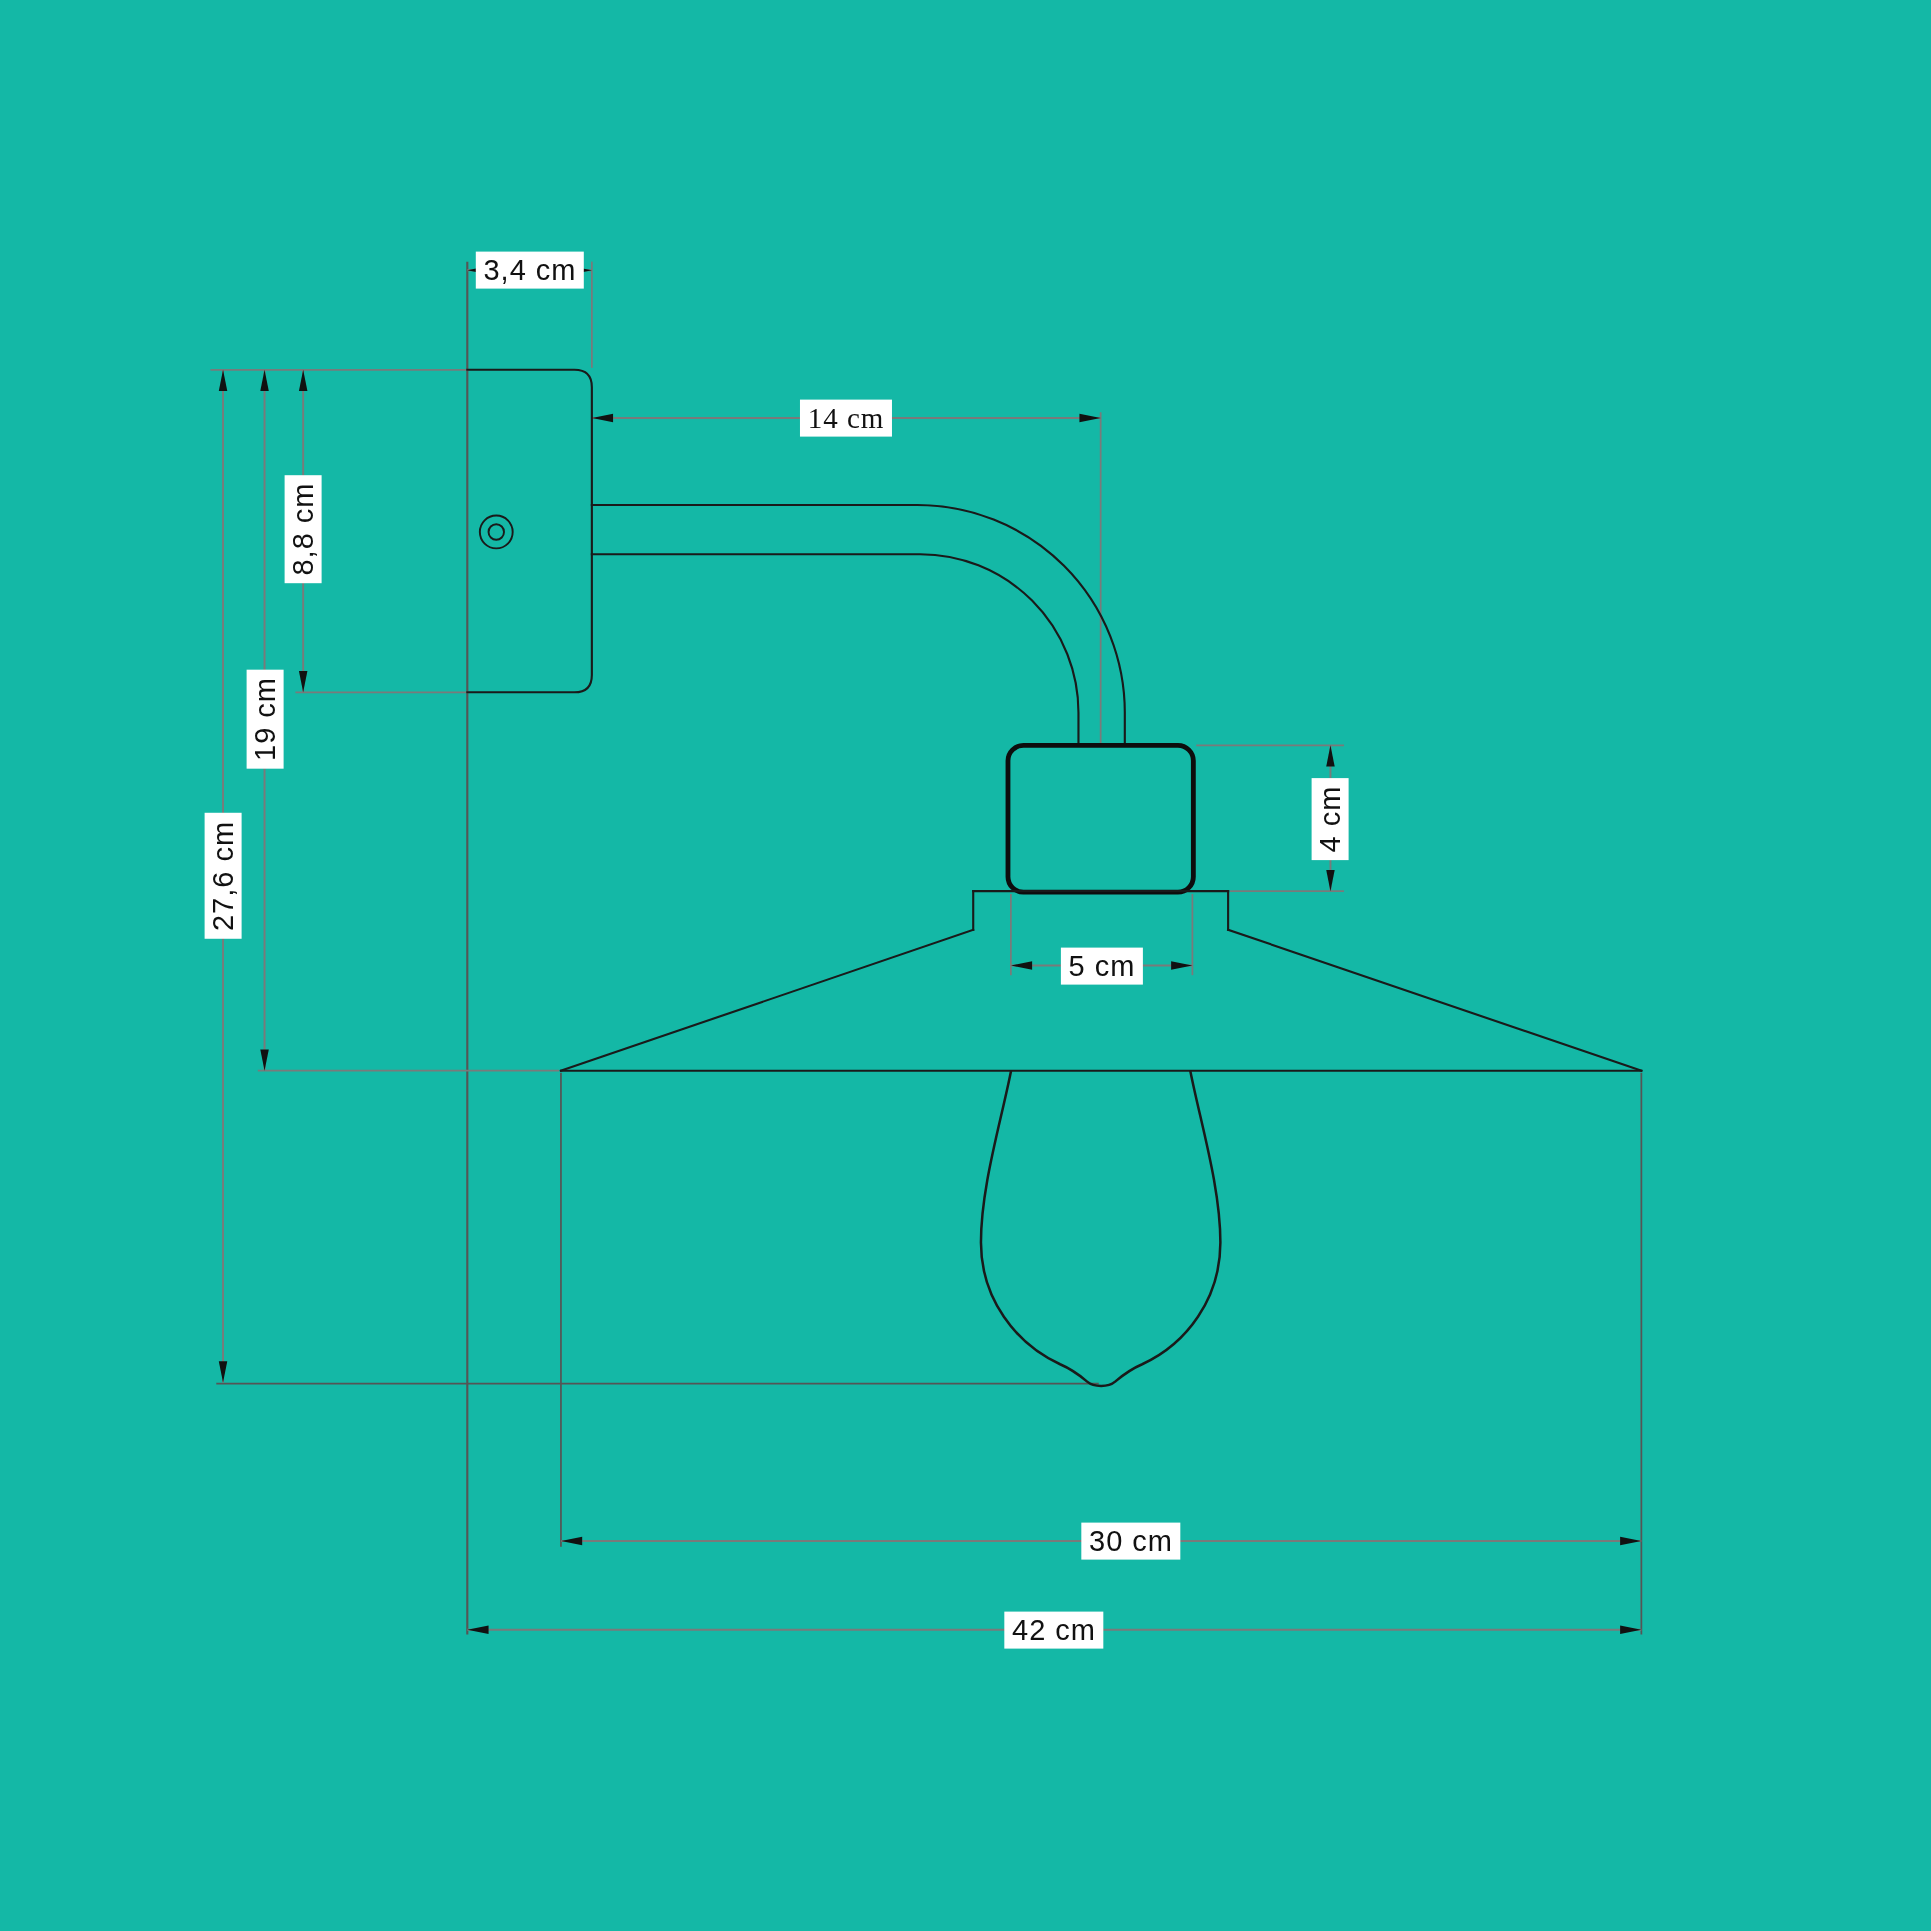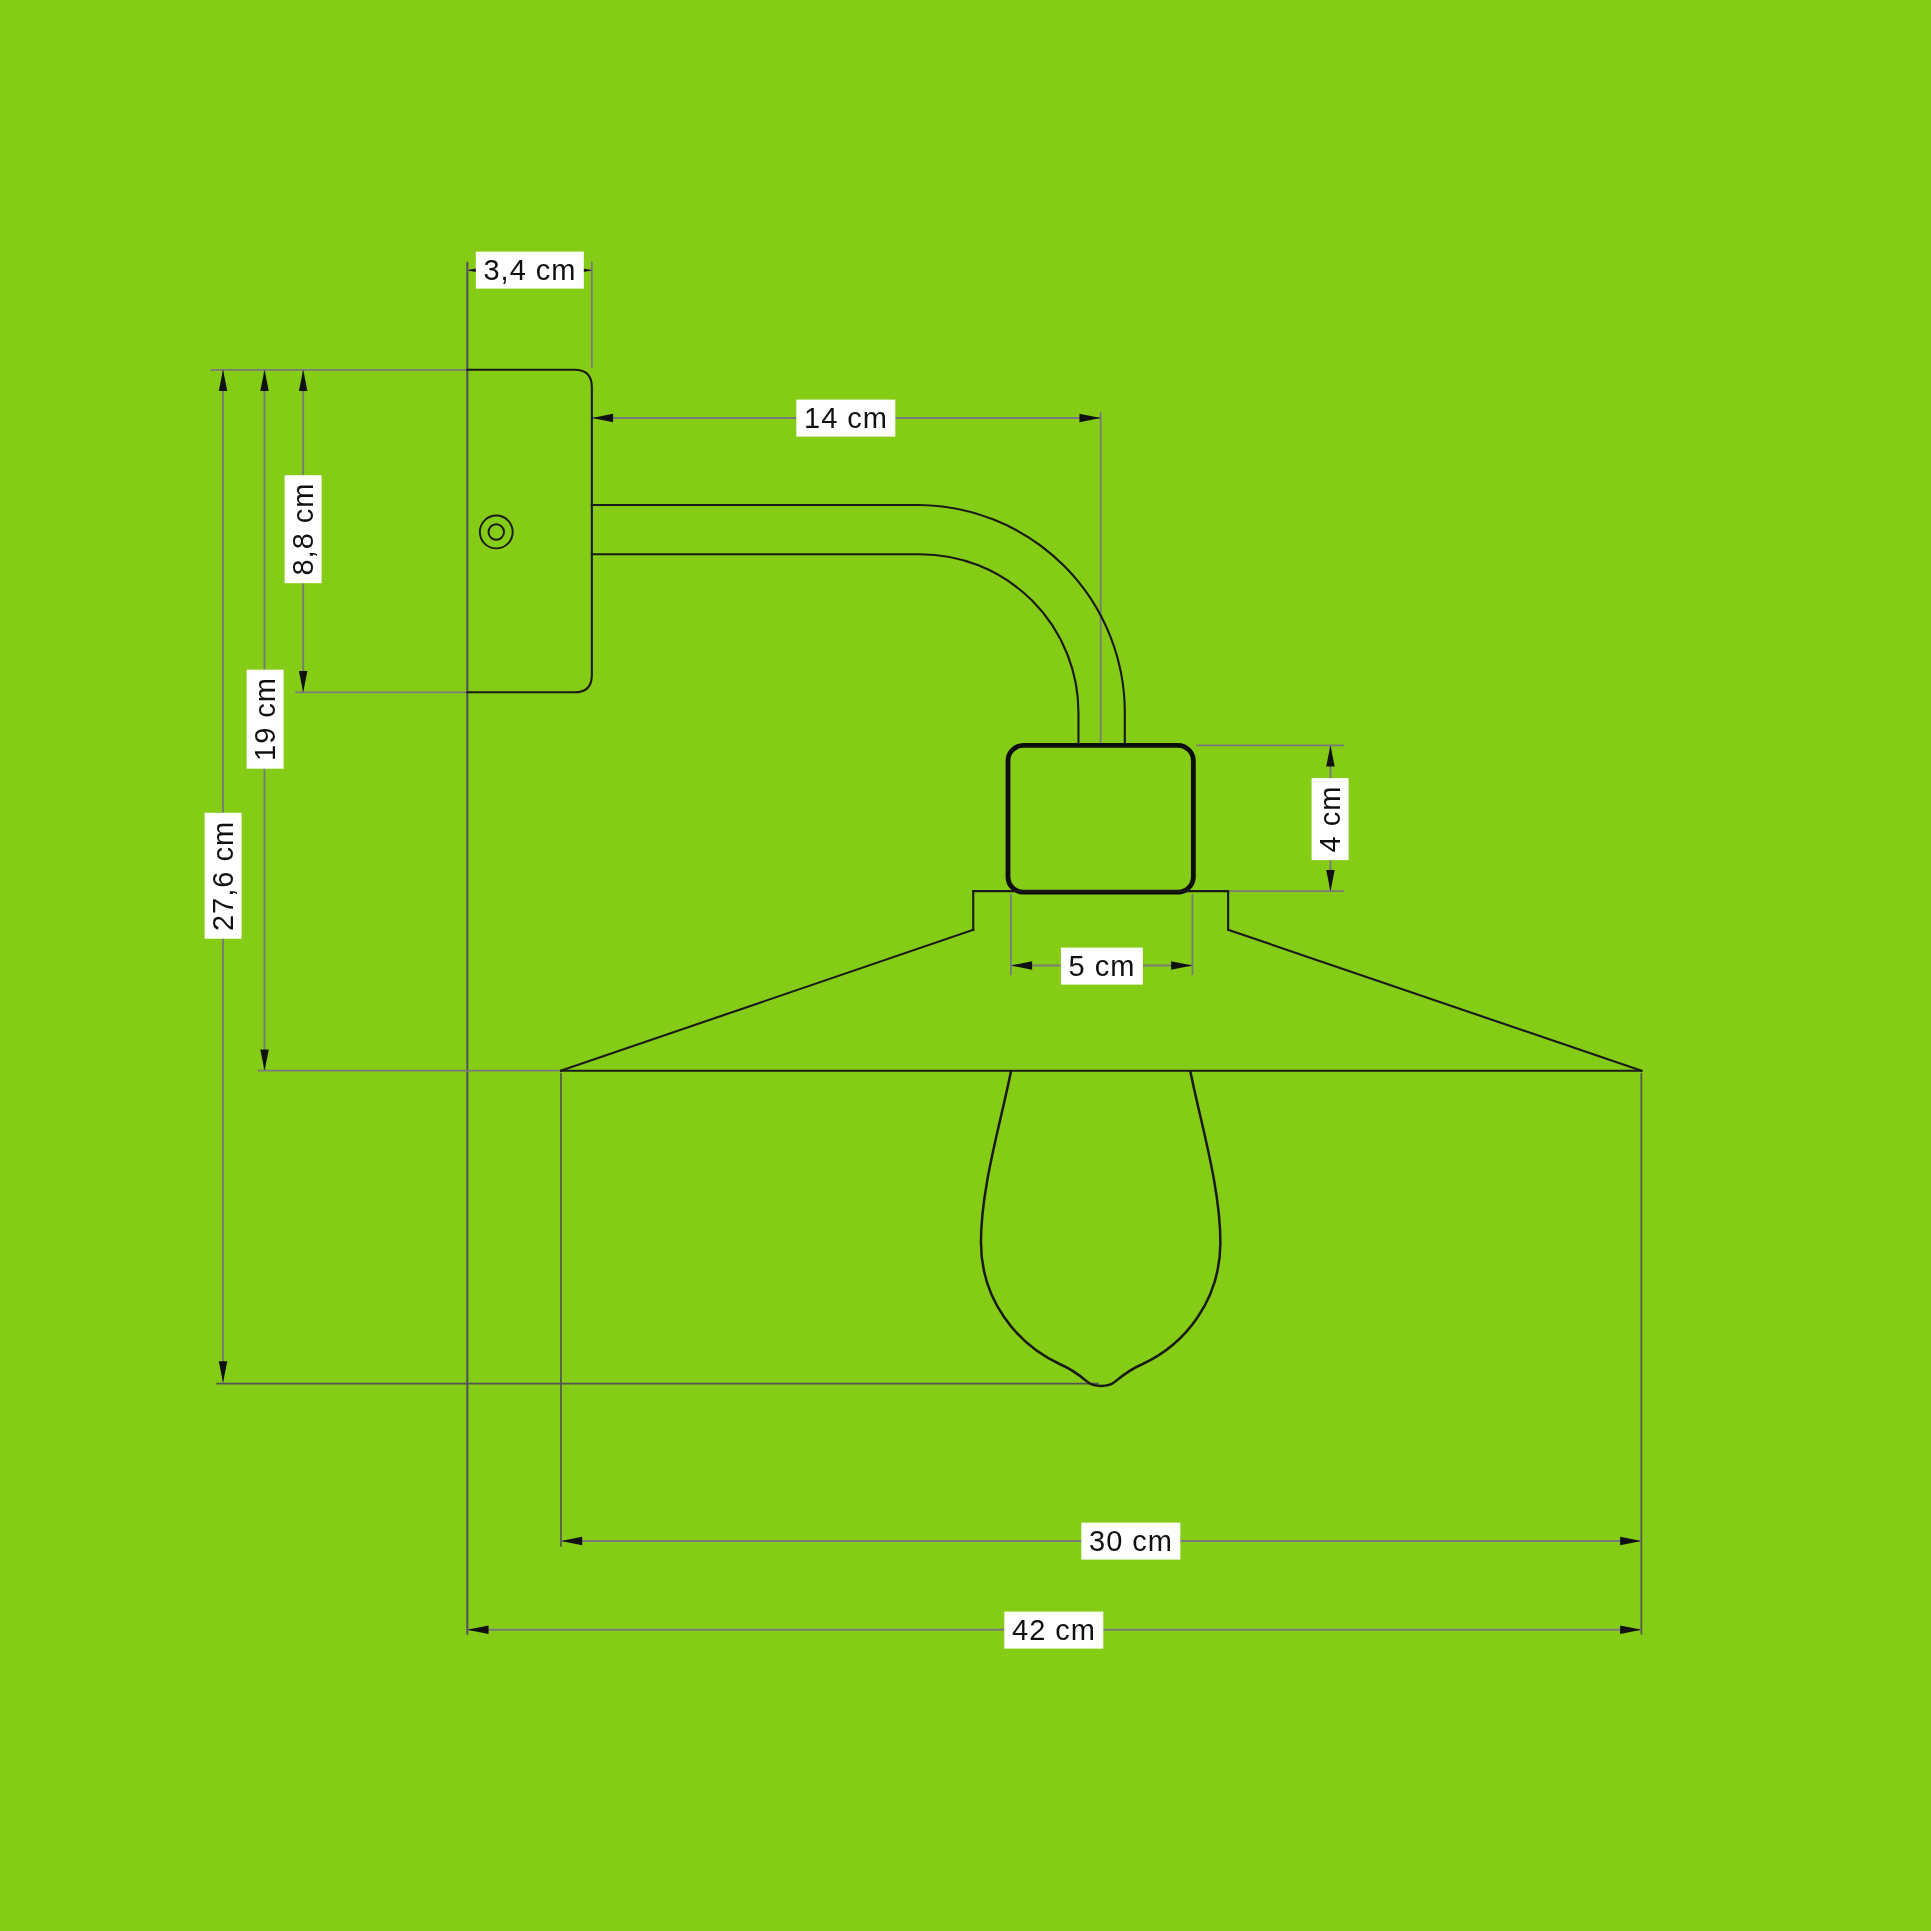--- a/index.html
+++ b/index.html
@@ -4,21 +4,21 @@
 <style>
   html, body {
     margin: 0;
     padding: 0;
     background: #ffffff;
   }
   #canvas {
     position: relative;
     width: 1931px;
     height: 1931px;
-    background: #84cc16;
+    background: #14b8a6;
     font-family: "Liberation Sans", "DejaVu Sans", sans-serif;
     overflow: hidden;
   }
   #drawing-svg {
     position: absolute;
     left: 0;
     top: 0;
   }
   .dim-label {
     position: absolute;
@@ -113,21 +113,21 @@
                C 1112 1419 1120 1426 1126 1431
                C 1133 1437 1148 1437 1155 1431
                C 1161 1426 1169 1419 1183 1413
                C 1229 1392 1264 1345 1264 1287
                C 1264 1230 1244 1165 1233 1110"></path>
     </g>
   </svg>
 
   <div class="dim-label" style="left:530px; top:270px;">3,4 cm</div>
 
-  <div class="dim-label" style="left:846px; top:418px;">14 cm</div>
+  <div class="dim-label" style="left:846px; top:418px;font-family:Liberation Serif, serif;">14 cm</div>
 
   <div class="dim-label vertical" style="left:303px; top:529px;">8,8 cm</div>
 
   <div class="dim-label vertical" style="left:265px; top:719px;">19 cm</div>
 
   <div class="dim-label vertical" style="left:223px; top:876px;">27,6 cm</div>
 
   <div class="dim-label vertical" style="left:1330px; top:819px;">4 cm</div>
 
   <div class="dim-label" style="left:1102px; top:966px;">5 cm</div>

